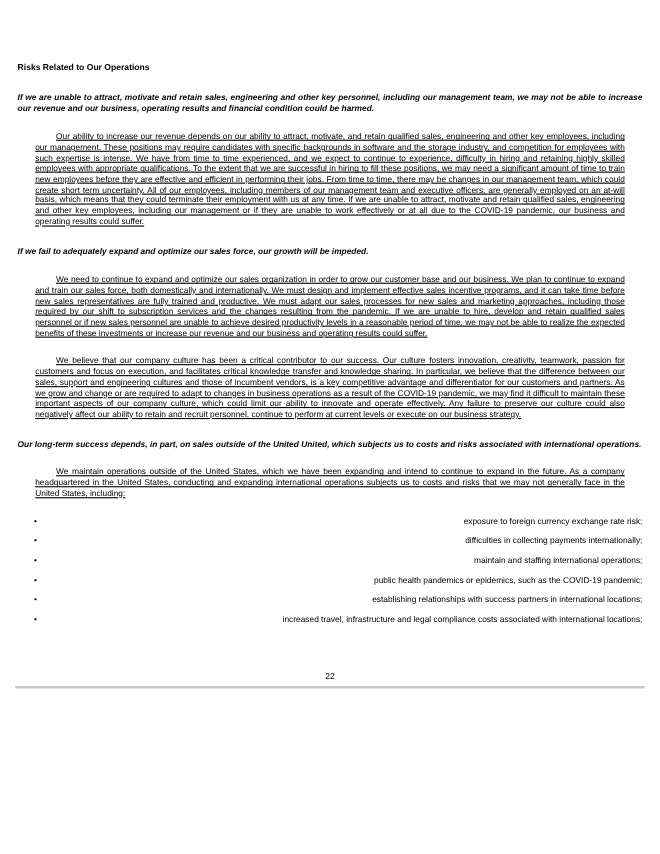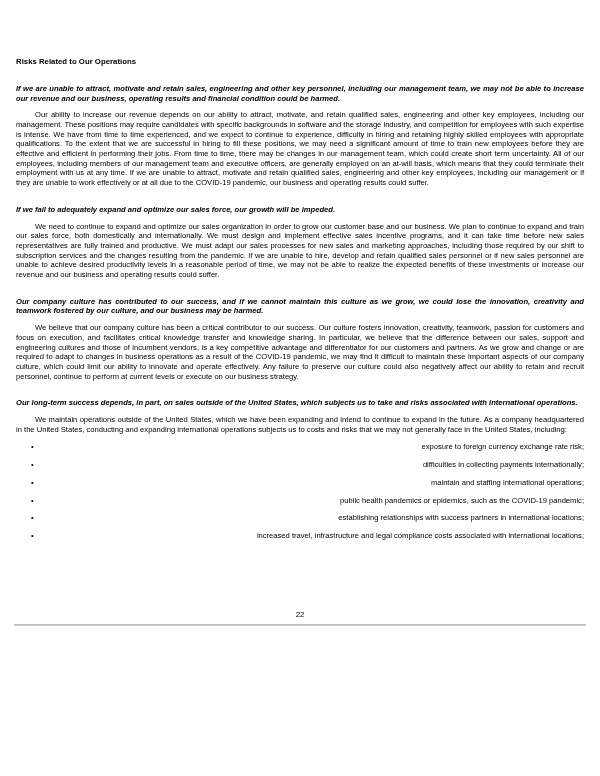--- a/index.html
+++ b/index.html
@@ -30,21 +30,22 @@
     font-style: italic;
     line-height: 9.7px;
     text-align: justify;
     margin: 17px 0 7px 0;
   }
   .risk-paragraph {
     font-size: 7.6px;
     line-height: 9.7px;
     text-align: justify;
     text-indent: 19px;
-    margin: 0;
+    margin: 16px;
+    text-decoration: underline;
   }
   .bullet-list {
     margin: 0;
     padding: 0;
   }
   .bullet-row {
     display: flex;
     align-items: flex-start;
     margin: 8px 0 0 15px;
     font-size: 7.6px;
@@ -84,24 +85,23 @@
 <div class="page">
 
   <div class="section-title">Risks Related to Our Operations</div>
 
   <div class="risk-heading">If we are unable to attract, motivate and retain sales, engineering and other key personnel, including our management team, we may not be able to increase our revenue and our business, operating results and financial condition could be harmed.</div>
   <p class="risk-paragraph">Our ability to increase our revenue depends on our ability to attract, motivate, and retain qualified sales, engineering and other key employees, including our management. These positions may require candidates with specific backgrounds in software and the storage industry, and competition for employees with such expertise is intense. We have from time to time experienced, and we expect to continue to experience, difficulty in hiring and retaining highly skilled employees with appropriate qualifications. To the extent that we are successful in hiring to fill these positions, we may need a significant amount of time to train new employees before they are effective and efficient in performing their jobs. From time to time, there may be changes in our management team, which could create short term uncertainty. All of our employees, including members of our management team and executive officers, are generally employed on an at-will basis, which means that they could terminate their employment with us at any time. If we are unable to attract, motivate and retain qualified sales, engineering and other key employees, including our management or if they are unable to work effectively or at all due to the COVID-19 pandemic, our business and operating results could suffer.</p>
 
   <div class="risk-heading">If we fail to adequately expand and optimize our sales force, our growth will be impeded.</div>
   <p class="risk-paragraph">We need to continue to expand and optimize our sales organization in order to grow our customer base and our business. We plan to continue to expand and train our sales force, both domestically and internationally. We must design and implement effective sales incentive programs, and it can take time before new sales representatives are fully trained and productive. We must adapt our sales processes for new sales and marketing approaches, including those required by our shift to subscription services and the changes resulting from the pandemic. If we are unable to hire, develop and retain qualified sales personnel or if new sales personnel are unable to achieve desired productivity levels in a reasonable period of time, we may not be able to realize the expected benefits of these investments or increase our revenue and our business and operating results could suffer.</p>
 
-  <div class="risk-heading">Our company culture has contributed to our success, and if we cannot maintain this culture as we grow, we could lose the innovation, creativity and teamwork fostered by our culture, and our business may be harmed.</div>
   <p class="risk-paragraph">We believe that our company culture has been a critical contributor to our success. Our culture fosters innovation, creativity, teamwork, passion for customers and focus on execution, and facilitates critical knowledge transfer and knowledge sharing. In particular, we believe that the difference between our sales, support and engineering cultures and those of incumbent vendors, is a key competitive advantage and differentiator for our customers and partners. As we grow and change or are required to adapt to changes in business operations as a result of the COVID-19 pandemic, we may find it difficult to maintain these important aspects of our company culture, which could limit our ability to innovate and operate effectively. Any failure to preserve our culture could also negatively affect our ability to retain and recruit personnel, continue to perform at current levels or execute on our business strategy.</p>
 
-  <div class="risk-heading">Our long-term success depends, in part, on sales outside of the United States, which subjects us to take and risks associated with international operations.</div>
+  <div class="risk-heading">Our long-term success depends, in part, on sales outside of the United United, which subjects us to costs and risks associated with international operations.</div>
   <p class="risk-paragraph">We maintain operations outside of the United States, which we have been expanding and intend to continue to expand in the future. As a company headquartered in the United States, conducting and expanding international operations subjects us to costs and risks that we may not generally face in the United States, including:</p>
 
   <div class="bullet-list">
     <div class="bullet-row">
       <span class="bullet-glyph">•</span>
       <span class="bullet-text">exposure to foreign currency exchange rate risk;</span>
     </div>
     <div class="bullet-row">
       <span class="bullet-glyph">•</span>
       <span class="bullet-text">difficulties in collecting payments internationally;</span>

